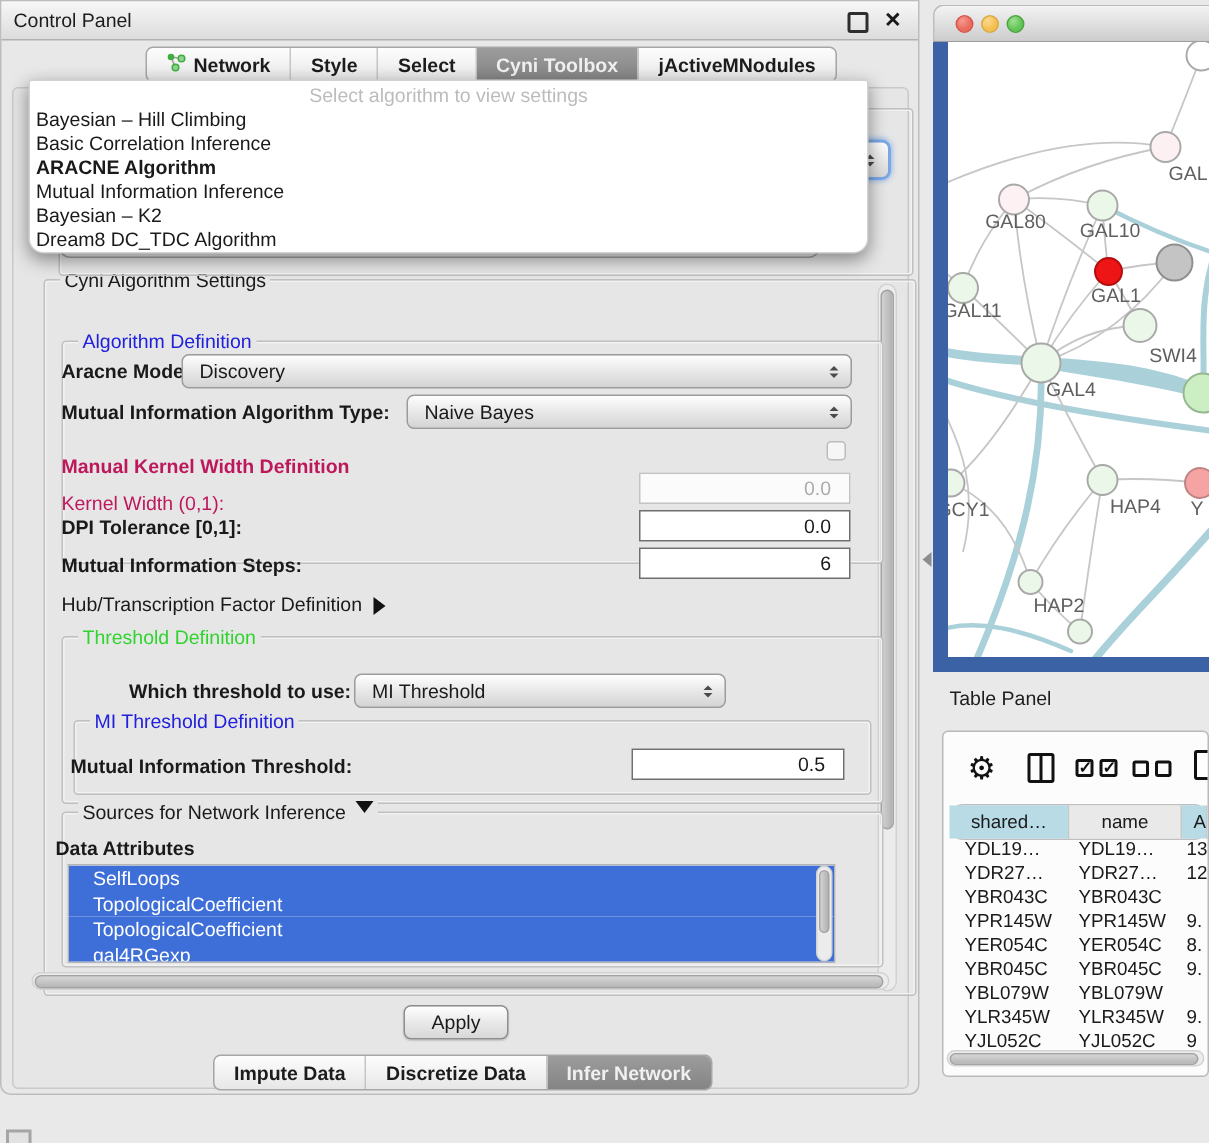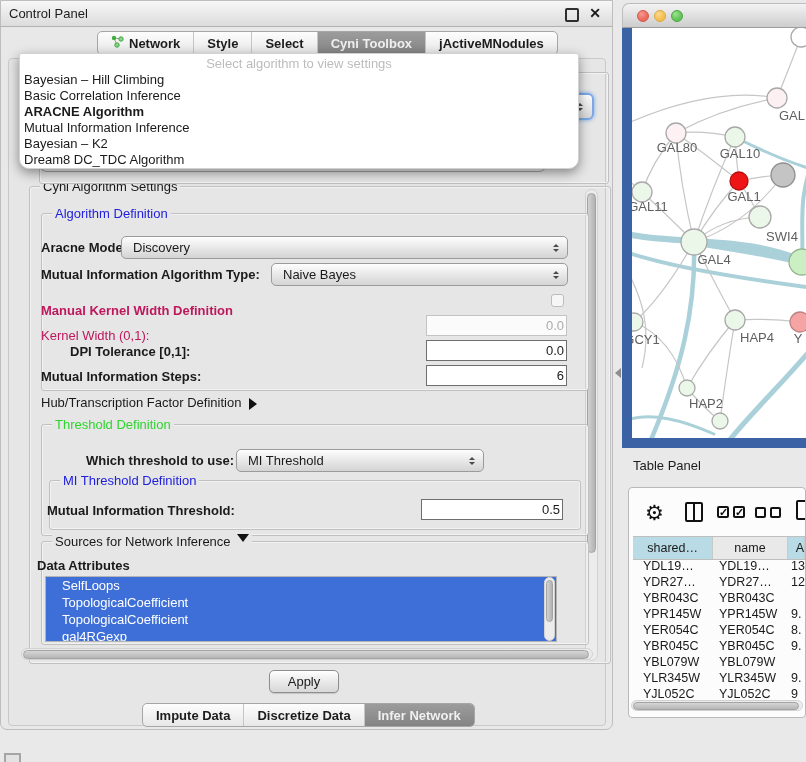--- a/index.html
+++ b/index.html
@@ -34,21 +34,21 @@
   .gtitle.blue{color:#2020dd;}
   .gtitle.green{color:#2fd42f;}
 
   
   .combo{display:flex;align-items:center;height:23px;border:1px solid #9b9b9b;border-radius:5px;
     background:linear-gradient(#fefefe,#e6e6e6 55%,#d4d4d4);padding-left:11px;font-size:13px;box-sizing:border-box;}
   .arrs{display:flex;flex-direction:column;gap:2px;margin-left:auto;margin-right:8px;}
   .arrs i{display:block;width:0;height:0;border:3.5px solid transparent;border-bottom-color:#4a4a4a;border-top-width:0;}
   .arrs i.dn{border-bottom-color:transparent;border-top-color:#4a4a4a;border-top-width:3.5px;border-bottom-width:0;}
 
-  .tfield{display:flex;align-items:center;justify-content:flex-end;padding-right:2px;
+  .tfield{display:flex;align-items:center;justify-content:flex-end;padding-right:12px;
     border:1px solid #6e6e6e;background:#fff;font-size:13px;box-sizing:border-box;}
   .tfield.disabled{border-color:#c3c3c3;background:#fbfbfb;color:#ababab;}
 
   .lbl{font-size:13px;white-space:nowrap;}
   .b{font-weight:bold;}
   .gray{color:#be185d;margin-top:9px;}
 
   
   #algo-popup{left:18px;top:52px;width:560px;height:116px;background:#fff;
     border:1px solid #d2d2d2;border-radius:2px 2px 10px 10px;
@@ -103,21 +103,21 @@
   #table-window{left:628px;top:487px;width:178px;height:231px;background:#fcfcfc;
     border:1px solid #b9b9b9;border-radius:4px;box-sizing:border-box;overflow:hidden;}
   #tp-toolbar{left:0;top:0;right:0;height:48px;}
   .gear{position:absolute;font-size:21px;color:#111;line-height:21px;}
   .split-icon{position:absolute;width:18px;height:20px;border:2px solid #111;border-radius:2px;box-sizing:border-box;}
   .split-icon::after{content:"";position:absolute;left:6px;top:0;bottom:0;width:2px;background:#111;}
   .cbx{position:absolute;width:12px;height:12px;border:2px solid #111;border-radius:2px;box-sizing:border-box;
     font-size:11px;font-weight:bold;line-height:9px;text-align:center;color:#111;}
   .cbx.small{width:11px;height:11px;}
   .doc-icon{position:absolute;width:16px;height:20px;border:2px solid #111;border-radius:2px;box-sizing:border-box;background:#fff;}
-  #tp-header{left:4px;top:48px;right:0;height:22px;display:flex;border-top:1px solid #bfbfbf;border-bottom:1px solid #bfbfbf;}
+  #tp-header{left:4px;top:48px;right:0;height:22px;display:flex;border-top:1px solid #bfbfbf;border-bottom:1px solid #bfbfbf;border-radius:9px;}
   .hcell{display:flex;align-items:center;justify-content:center;font-size:12.5px;
     border-right:1px solid #c9c9c9;box-sizing:border-box;height:100%;}
   #tp-rows{left:0;top:70px;right:0;}
   .trow{display:flex;height:16px;font-size:12.5px;align-items:center;}
   .tcell{box-sizing:border-box;white-space:nowrap;overflow:hidden;}
 
   #bl-icon{left:4px;top:753px;width:17px;height:12px;border:2px solid #a5a5a5;background:#e2e2e2;box-sizing:border-box;}
   #divider-arrow{left:610px;top:368px;width:0;height:0;border:5px solid transparent;border-right:6px solid #8d8d8d;}
 </style>
 </head>
@@ -182,21 +182,21 @@
         </div>
     </div>
 
     <div class="abs groupbox" style="left:16px;top:185px;width:582px;height:478px;">
       <span class="gtitle">Cyni Algorithm Settings</span>
     </div>
     <div class="abs vscroll" style="left:584px;top:188px;width:13px;height:472px;">
       <span class="vthumb" style="top:3px;height:360px;"></span>
     </div>
 
-    <div class="abs groupbox" style="left:28px;top:212px;width:548px;height:178px;">
+    <div class="abs groupbox" style="left:28px;top:226px;width:548px;height:149px;">
       <span class="gtitle blue">Algorithm Definition</span>
     </div>
     <span class="abs lbl b" style="left:40px;top:239px;">Aracne Mode:</span>
     <div class="abs combo" style="left:120px;top:235px;width:447px;">
       <span>Discovery</span>
       <span class="arrs">
           <i></i>
           <i class="dn"></i>
         </span>
     </div>
@@ -207,21 +207,21 @@
           <i></i>
           <i class="dn"></i>
         </span>
     </div>
     <span class="abs lbl b gray" style="left:40px;top:293px;">Manual Kernel Width Definition</span>
     <span class="abs checkbox" style="left:550px;top:293px;"></span>
     <span class="abs lbl gray b" style="left:40px;top:318px;font-weight:normal;">Kernel Width (0,1):</span>
     <div class="abs tfield disabled" style="left:425px;top:314px;width:141px;height:21px;">
       <span>0.0</span>
     </div>
-    <span class="abs lbl b" style="left:40px;top:343px;padding-left:29px;">DPI Tolerance [0,1]:</span>
+    <span class="abs lbl b" style="left:40px;top:343px;">DPI Tolerance [0,1]:</span>
     <div class="abs tfield" style="left:425px;top:339px;width:141px;height:21px;">
       <span>0.0</span>
     </div>
     <span class="abs lbl b" style="left:40px;top:368px;">Mutual Information Steps:</span>
     <div class="abs tfield" style="left:425px;top:364px;width:141px;height:21px;">
       <span>6</span>
     </div>
 
     <span class="abs lbl" style="left:40px;top:394px;"><span>Hub/Transcription Factor Definition</span><span class="disc-arrow-right"></span></span>
 

